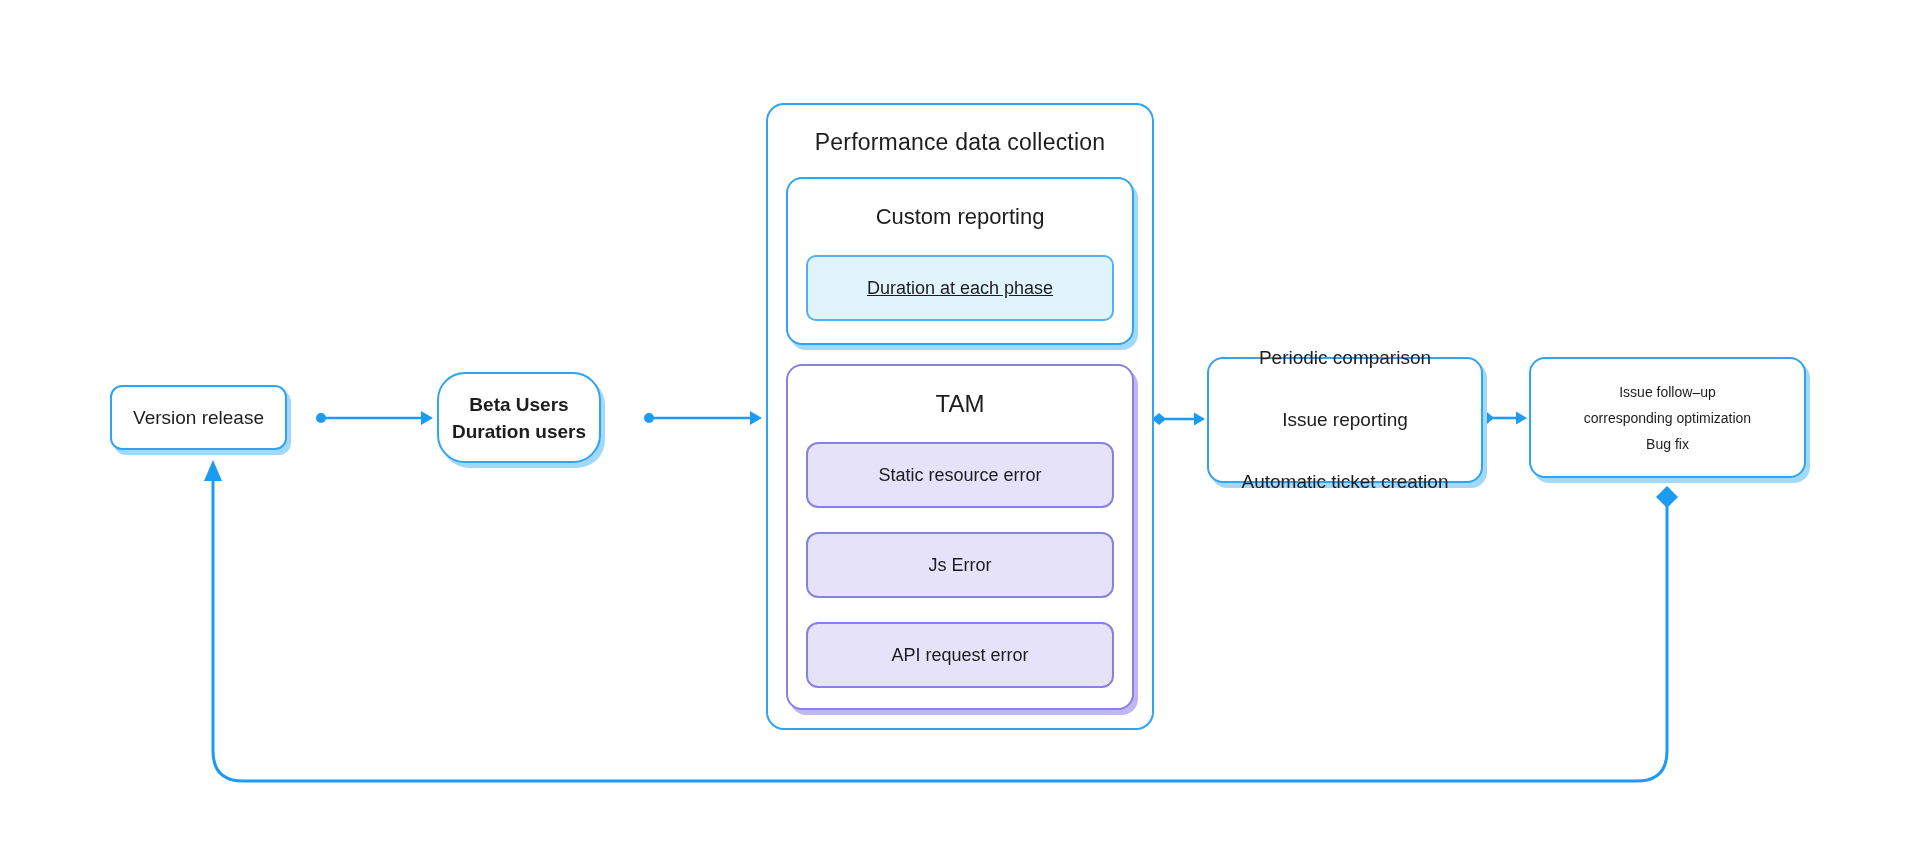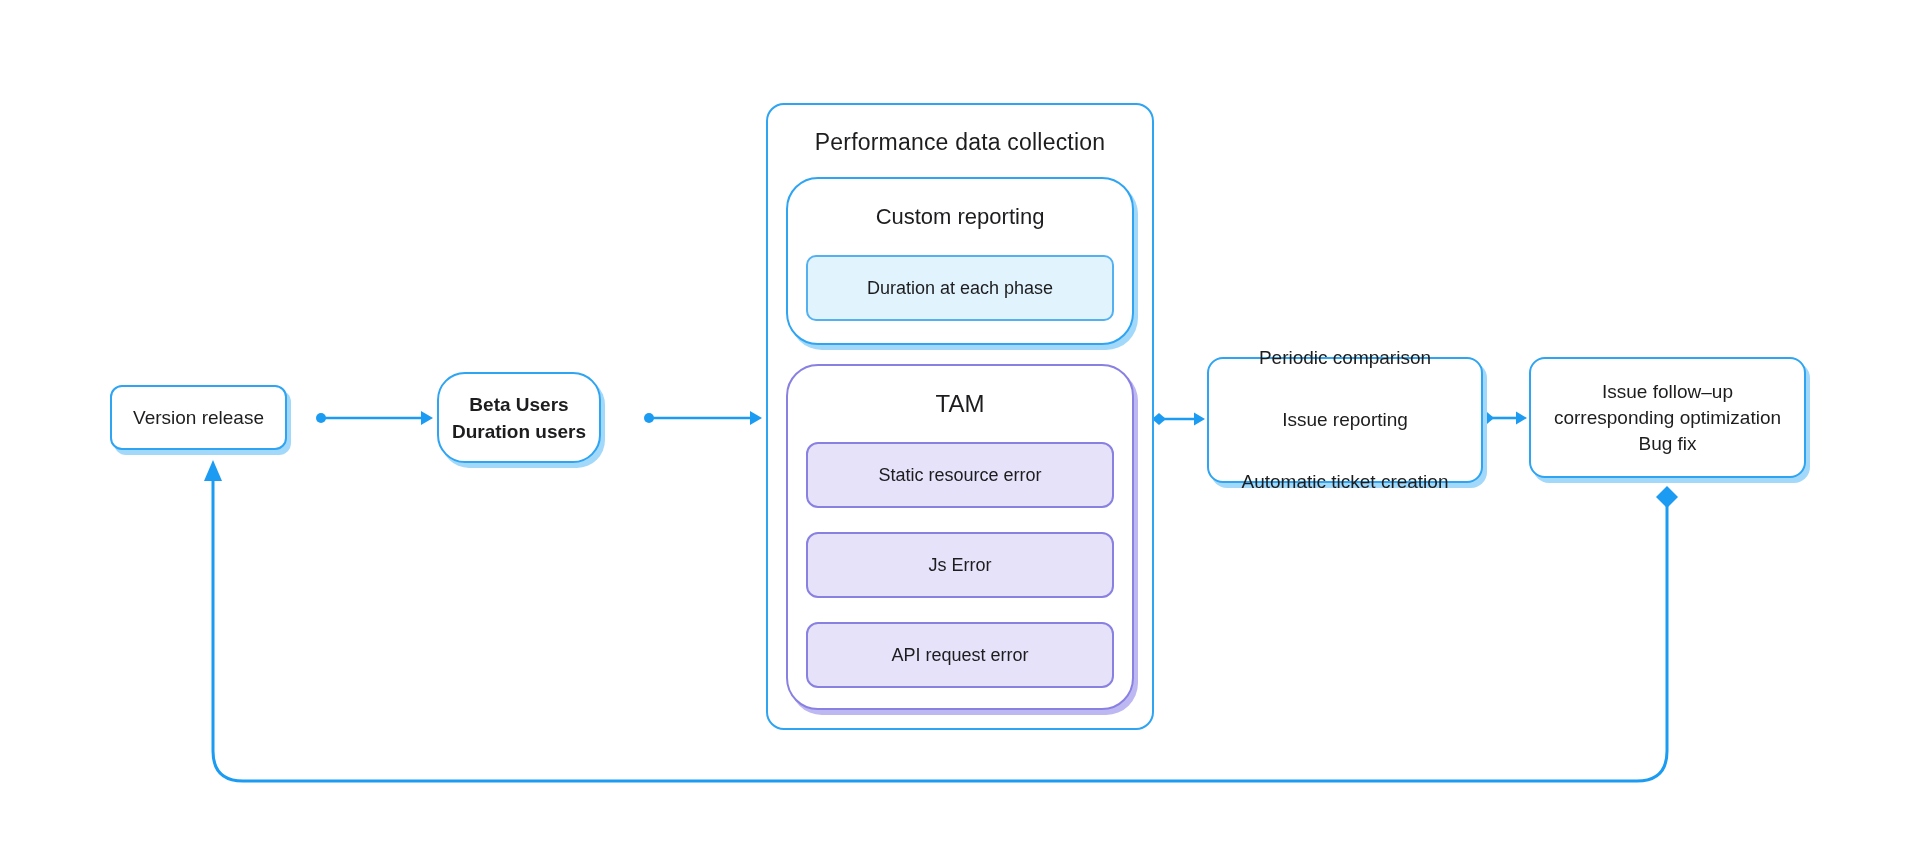--- a/index.html
+++ b/index.html
@@ -55,21 +55,21 @@
     font-size: 19px; line-height: 27px; font-weight: bold;
   }
   #periodic-node {
     left: 1207px; top: 357px; width: 276px; height: 126px;
     border-radius: 16px;
     font-size: 19px; line-height: 26px; gap: 36px;
   }
   #issue-followup-node {
     left: 1529px; top: 357px; width: 277px; height: 121px;
     border-radius: 16px;
-    font-size: 19px; line-height: 26px;
+    font-size: 14px; line-height: 26px;
   }
 
   #performance-container {
     position: absolute;
     left: 766px; top: 103px; width: 388px; height: 627px;
     border: 2px solid var(--blue-border, #2ea4f2);
     border-radius: 18px;
     background: #ffffff;
     box-sizing: border-box;
   }
@@ -80,21 +80,21 @@
     font-size: 23px;
     letter-spacing: 0.2px;
   }
 
   .group-box {
     position: absolute;
     left: 50%;
     transform: translateX(-50%);
     width: 348px;
     background: #ffffff;
-    border-radius: 32px;
+    border-radius: 16px;
     box-sizing: border-box;
   }
   #custom-reporting-group {
     top: 72px; height: 168px;
     border: 2px solid var(--blue-border, #2ea4f2);
     box-shadow: 4px 5px 0 var(--blue-shadow, #a2d9fb);
   }
   #tam-group {
     top: 259px; height: 346px;
     border: 2px solid var(--purple-border, #8981e2);
@@ -113,20 +113,21 @@
     width: 308px; height: 66px;
     display: flex; align-items: center; justify-content: center;
     text-align: center;
     font-size: 18px;
     box-sizing: border-box;
   }
   .blue-item {
     background: var(--light-blue-fill, #e1f3fd);
     border: 2px solid var(--light-blue-border, #53b1f1);
     border-radius: 10px;
+    text-decoration: underline;
   }
   .purple-item {
     background: var(--purple-fill, #e5e2fa);
     border: 2px solid var(--purple-border, #8981e2);
     border-radius: 12px;
   }
   .purple-item + .purple-item { margin-top: 24px; }
 </style>
 </head>
 <body>

